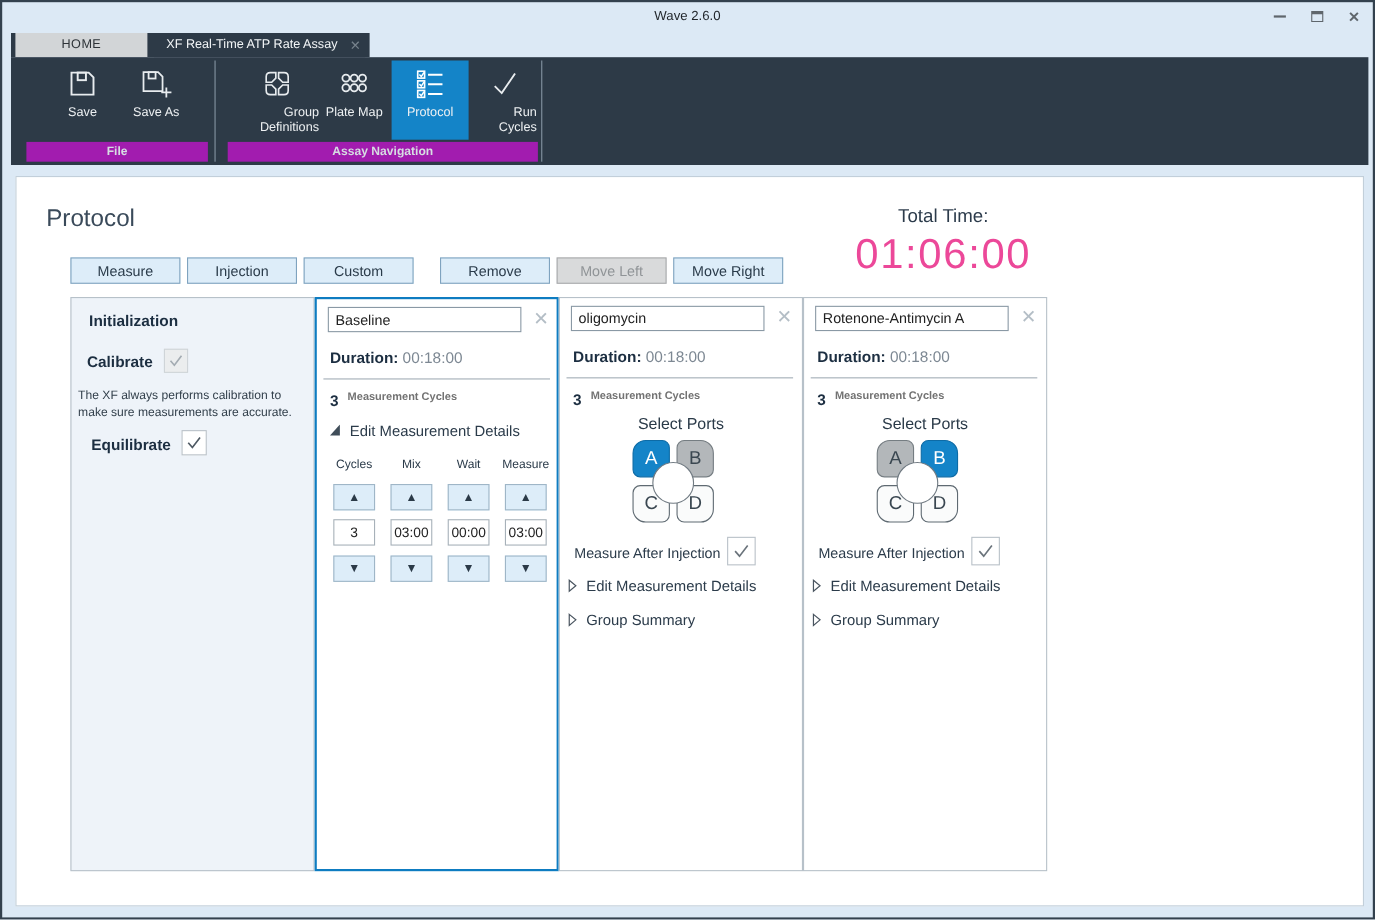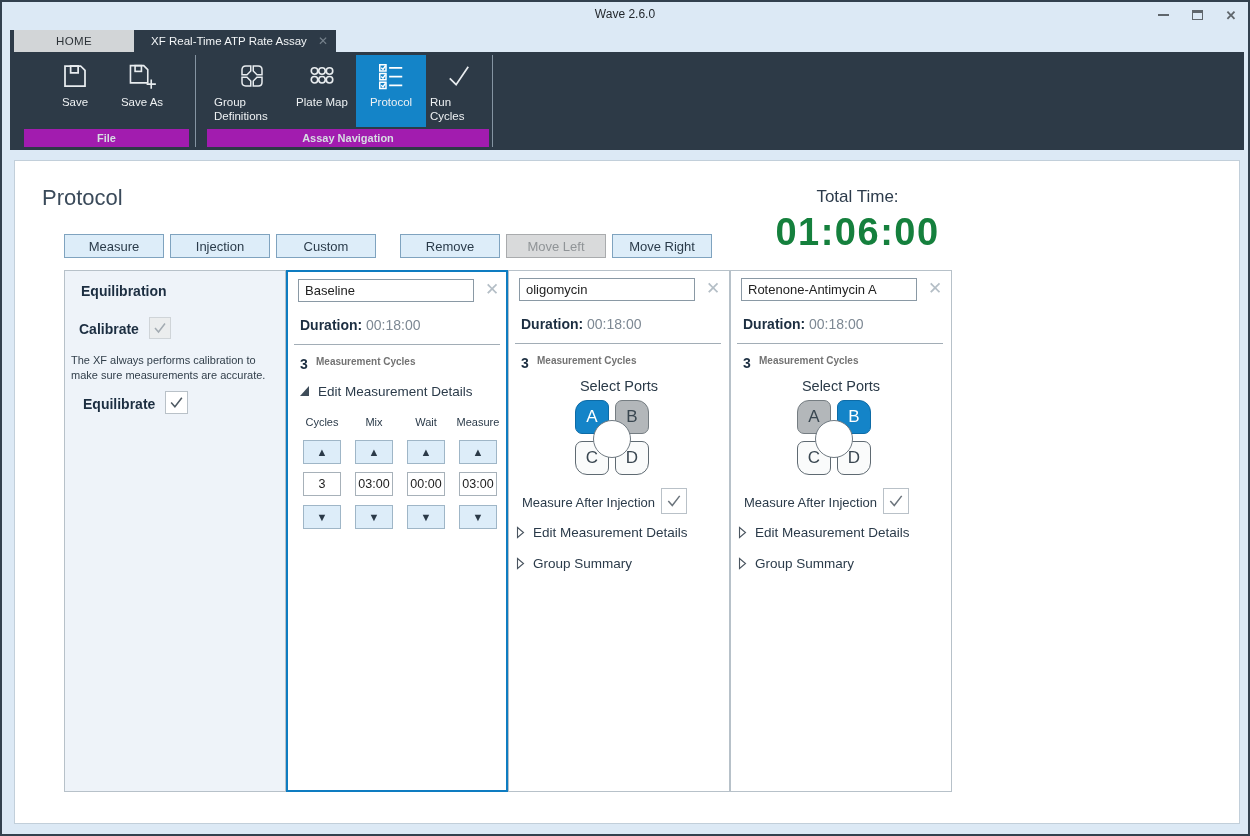--- a/index.html
+++ b/index.html
@@ -22,35 +22,35 @@
   .tab { position:absolute; top:0; height:22px; display:flex; align-items:center; justify-content:center;
          font-size:11.5px; }
   .tab-home { left:4px; width:120px; background:#d2d5d7; color:#2d3338; letter-spacing:0.4px; }
   .tab-active { left:130px; width:196px; background:#2d3a47; color:#f2f5f7; }
   .tab-active .tab-label { flex:1; text-align:center; }
   .tab-close { color:#76828c; font-size:12px; padding:0 8px 0 0; }
 
   
   .ribbon { position:absolute; top:50px; left:8px; width:1234px; height:98px; background:#2d3a47; }
   .rb-btn { position:absolute; top:3px; height:72px; display:flex; flex-direction:column; align-items:center;
-            justify-content:flex-start; color:#eef1f3; font-size:11.5px; text-align:left; line-height:1.25;
+            justify-content:flex-start; color:#eef1f3; font-size:11.5px; text-align:right; line-height:1.25;
             cursor:default; }
   .rb-btn svg { flex:0 0 auto; margin:6px 0 4px 0; }
   .rb-btn.selected { background:#1484c8; }
   .rb-sep { position:absolute; top:3px; bottom:3px; width:1px; background:#8594a2; }
   .rb-strip { position:absolute; top:77px; height:18px; background:#a21caf; color:#d6dde2;
               font-size:11px; font-weight:bold; text-align:center; line-height:18px; }
 
   
   .content { position:absolute; left:12px; top:158px; width:1226px; height:664px;
              background:#ffffff; border:1px solid #c2cfda; }
   .page-title { position:absolute; left:27px; top:24px; font-size:22px; color:#3a4a5a; }
   .total-time { position:absolute; left:730px; top:26px; width:225px; text-align:center; }
   .total-time .tt-label { font-size:17px; color:#2c3b4b; }
-  .total-time .tt-value { font-size:38px; font-weight:700; color:#15803d; letter-spacing:1.5px; margin-top:4px; }
+  .total-time .tt-value { font-size:38px; font-weight:400; color:#ec4899; letter-spacing:1.5px; margin-top:4px; }
 
   
   .toolbar { position:absolute; left:49px; top:73px; display:flex; gap:6px; }
   .tb-btn { width:100px; height:24px; background:#ddedf9; border:1px solid #7fa3bf; color:#2a3b4a;
             font-size:13px; font-family:"Liberation Sans", sans-serif; }
   .tb-spacer { width:12px; }
   .tb-btn.disabled { background:#d9dadb; border-color:#a9abad; color:#909497; }
 
   
   .col { position:absolute; top:109px; width:222px; height:522px; background:#ffffff; border:1px solid #b7c1c9; }
@@ -218,21 +218,21 @@
       <button class="tb-btn">Measure</button>
       <button class="tb-btn">Injection</button>
       <button class="tb-btn">Custom</button>
       <div class="tb-spacer"></div>
       <button class="tb-btn">Remove</button>
       <button class="tb-btn disabled">Move Left</button>
       <button class="tb-btn">Move Right</button>
     </div>
 
     <div class="col col-init">
-      <div class="init-title">Equilibration</div>
+      <div class="init-title">Initialization</div>
       <div class="init-row-label" style="left:14px; top:50px;">Calibrate</div>
       <div class="cb disabled" style="left:84px; top:46px; width:22px; height:22px;">
         <svg width="14" height="12" viewBox="0 0 14 12">
           <path d="M2 6 L5.5 10 L12 1.5" fill="none" stroke="#a3abb2" stroke-width="1.5"></path>
         </svg>
       </div>
       <div class="note" style="top:82px;">The XF always performs calibration to make sure measurements are accurate.</div>
       <div class="init-row-label" style="left:18px; top:125px;">Equilibrate</div>
       <div class="cb" style="left:100px; top:120px; width:23px; height:23px;">
         <svg width="15" height="13" viewBox="0 0 14 12">

